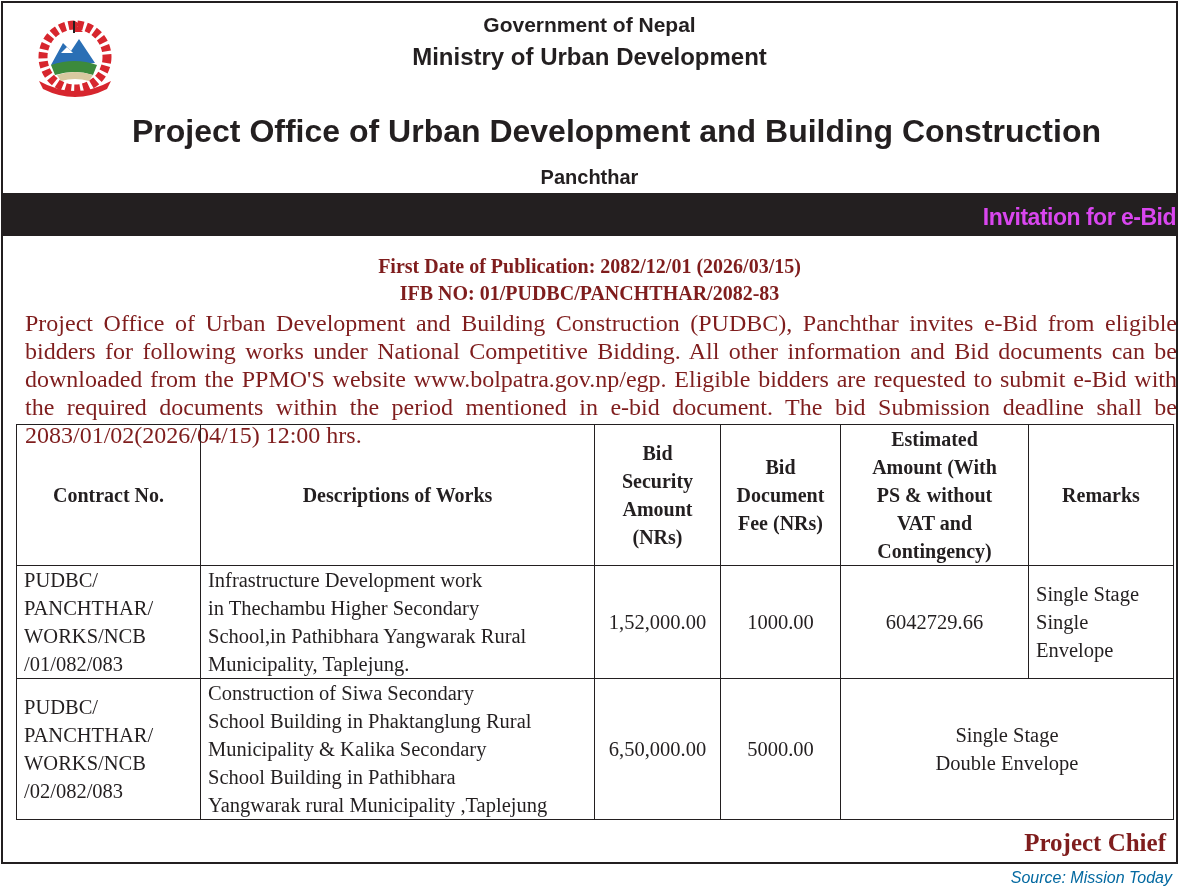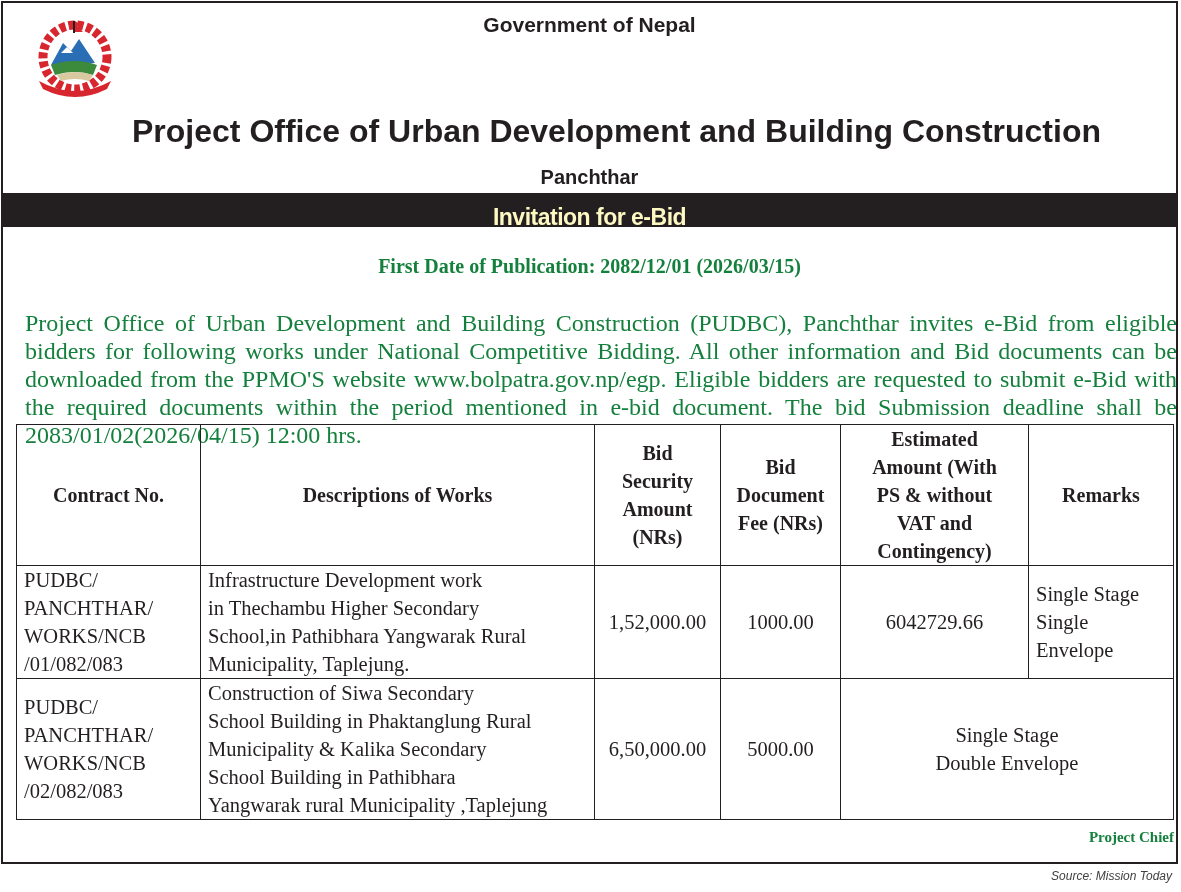--- a/index.html
+++ b/index.html
@@ -10,72 +10,74 @@
   }
   .logo { position: absolute; left: 26px; top: 16px; width: 92px; height: 80px; }
   .hdr { position: absolute; left: 0; width: 100%; text-align: center; color: #231f20;
          font-family: "Liberation Sans", sans-serif; font-weight: bold; white-space: nowrap; }
   .h-gov { top: 10px; font-size: 21px; }
   .h-min { top: 40px; font-size: 24px; }
   .h-dep { top: 72px; font-size: 27px; }
   .h-proj { top: 110px; font-size: 32px; margin-left: 27px; }
   .h-loc { top: 163px; font-size: 20px; }
   .banner {
-    position: absolute; left: 0; top: 190px; width: 100%; height: 34px;
-    background: #231f20; color: #fef9c3; text-align: center;
+    position: absolute; left: 0; top: 190px; width: 100%; height: 43px;
+    background: #231f20; color: #d946ef; text-align: right;
     font-family: "Liberation Sans", sans-serif; font-weight: bold; font-size: 23px;
     line-height: 49px; letter-spacing: -0.5px;
   }
-  .serif { font-family: "Liberation Serif", serif; color: #15803d; }
+  .serif { font-family: "Liberation Serif", serif; color: #7f1d1d; }
   .pub { position: absolute; left: 0; width: 100%; text-align: center; font-weight: bold; font-size: 20px; }
   .pub1 { top: 252px; }
   .pub2 { top: 279px; }
   .body-text {
     position: absolute; left: 22px; top: 306px; width: 1152px;
     font-size: 24px; line-height: 28px; text-align: justify; text-align-last: left;
   }
   table.bids {
     position: absolute; left: 13px; top: 421px; width: 1157px;
     border-collapse: collapse; table-layout: fixed;
     font-family: "Liberation Serif", serif; color: #231f20;
   }
   table.bids th, table.bids td { border: 1.5px solid #231f20; padding: 0 7px; vertical-align: middle; }
   table.bids th { font-weight: bold; font-size: 20px; line-height: 28px; text-align: center; height: 140px; }
   table.bids td { font-size: 20.5px; line-height: 28px; }
   .c-num { text-align: center; }
   .r1 td { height: 112px; }
   .r2 td { height: 140px; }
-  .chief { position: absolute; right: 2px; top: 826px; font-weight: bold; font-size: 15px; }
+  .chief { position: absolute; right: 10px; top: 826px; font-weight: bold; font-size: 25px; }
   .source { position: absolute; right: 9px; top: 869px; font-family: "Liberation Sans", sans-serif;
-            font-style: italic; font-size: 12px; color: #404040; }
+            font-style: italic; font-size: 16px; color: #0369a1; }
   .pre { white-space: pre-line; }
 </style>
 </head>
 <body>
 
 <div class="notice">
 
   <svg class="logo" viewBox="0 0 92 80">
     <circle cx="46" cy="38" r="32" fill="none" stroke="#d7262e" stroke-width="9" stroke-dasharray="6 3"></circle>
     <path d="M22 46 L34 24 L42 32 L50 20 L66 44 Z" fill="#2a6fb5"></path>
     <path d="M32 34 L38 28 L44 34 Z" fill="#ffffff"></path>
     <path d="M22 46 Q46 38 68 46 L64 56 Q46 50 26 56 Z" fill="#3c8a3c"></path>
     <path d="M28 56 Q46 50 64 56 L60 62 Q46 58 32 62 Z" fill="#d9c9a0"></path>
     <path d="M10 62 Q46 82 82 62 L78 70 Q46 86 14 70 Z" fill="#d7262e"></path>
     <rect x="44" y="2" width="2" height="12" fill="#231f20"></rect>
     <path d="M46 2 L54 7 L48 7 L54 13 L46 13 Z" fill="#d7262e"></path>
   </svg>
 
   <div class="hdr h-gov">Government of Nepal</div>
+  <div class="hdr h-min">Ministry of Urban Development</div>
   <div class="hdr h-proj">Project Office of Urban Development and Building Construction</div>
   <div class="hdr h-loc">Panchthar</div>
 
   <div class="banner">Invitation for e-Bid</div>
 
   <div class="pub pub1 serif">First Date of Publication: 2082/12/01 (2026/03/15)</div>
+  <div class="pub pub2 serif">IFB NO: 01/PUDBC/PANCHTHAR/2082-83</div>
 
   <div class="body-text serif">Project Office of Urban Development and Building Construction (PUDBC), Panchthar invites e-Bid from eligible bidders for following works under National Competitive Bidding. All other information and Bid documents can be downloaded from the PPMO'S website www.bolpatra.gov.np/egp. Eligible bidders are requested to submit e-Bid with the required documents within the period mentioned in e-bid document. The bid Submission deadline shall be 2083/01/02(2026/04/15) 12:00 hrs.</div>
 
   <table class="bids">
     <colgroup>
       <col style="width:184px">
       <col style="width:394px">
       <col style="width:126px">
       <col style="width:120px">
       <col style="width:188px">

